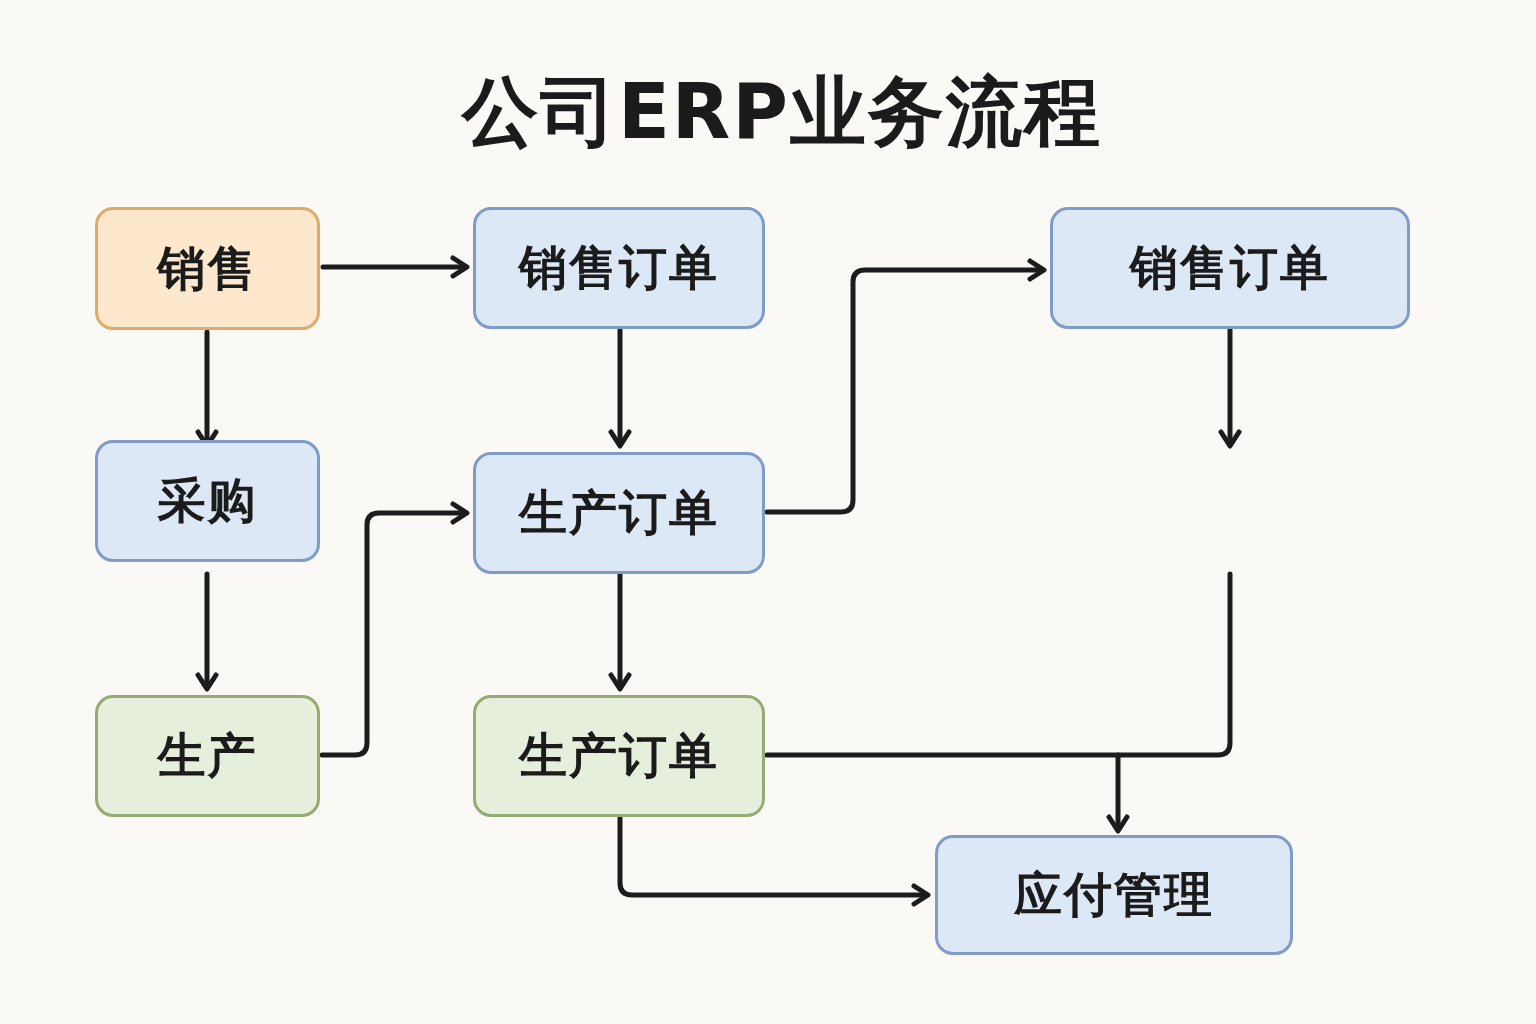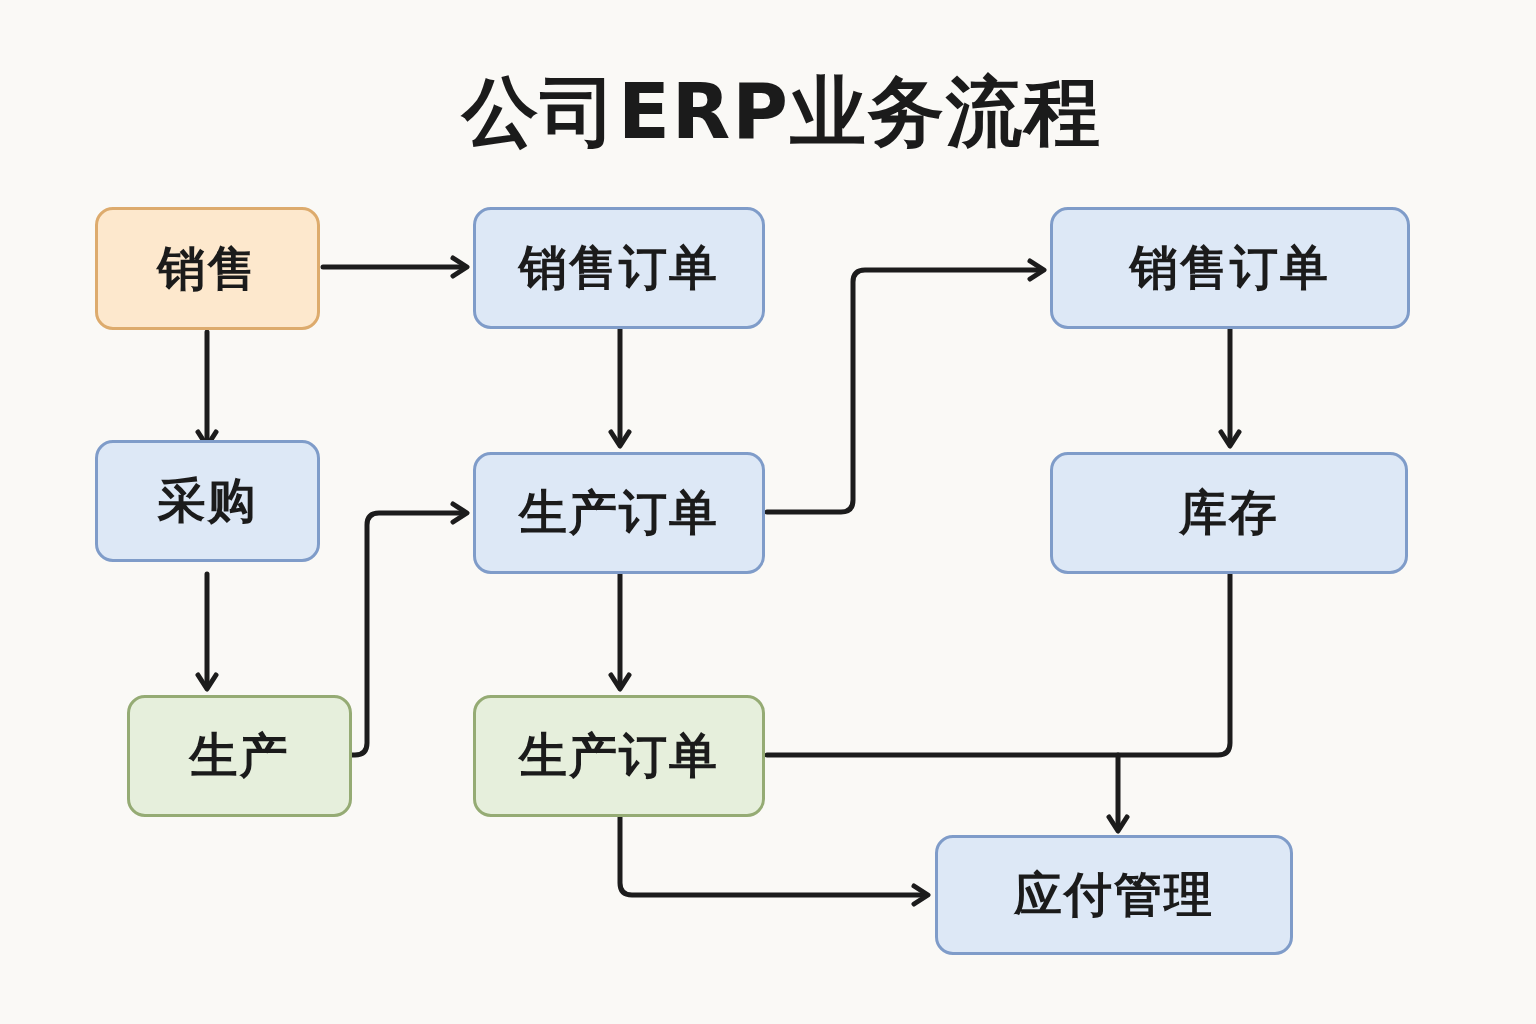--- a/index.html
+++ b/index.html
@@ -115,25 +115,22 @@
   <div class="node blue" style="left:1050px; top:207px; width:360px; height:122px;">
     <span>销售订单</span>
   </div>
 
   <div class="node blue" style="left:95px; top:440px; width:225px; height:122px;">
     <span>采购</span>
   </div>
   <div class="node blue" style="left:473px; top:452px; width:292px; height:122px;">
     <span>生产订单</span>
   </div>
-  <div class="node blue" style="left:1050px; top:452px; width:358px; height:122px;">
-    <span>库存</span>
-  </div>
 
-  <div class="node green" style="left:95px; top:695px; width:225px; height:122px;margin-left:32px;">
+  <div class="node green" style="left:95px; top:695px; width:225px; height:122px;">
     <span>生产</span>
   </div>
   <div class="node green" style="left:473px; top:695px; width:292px; height:122px;">
     <span>生产订单</span>
   </div>
 
   <div class="node blue" style="left:935px; top:835px; width:358px; height:120px;">
     <span>应付管理</span>
   </div>
 

